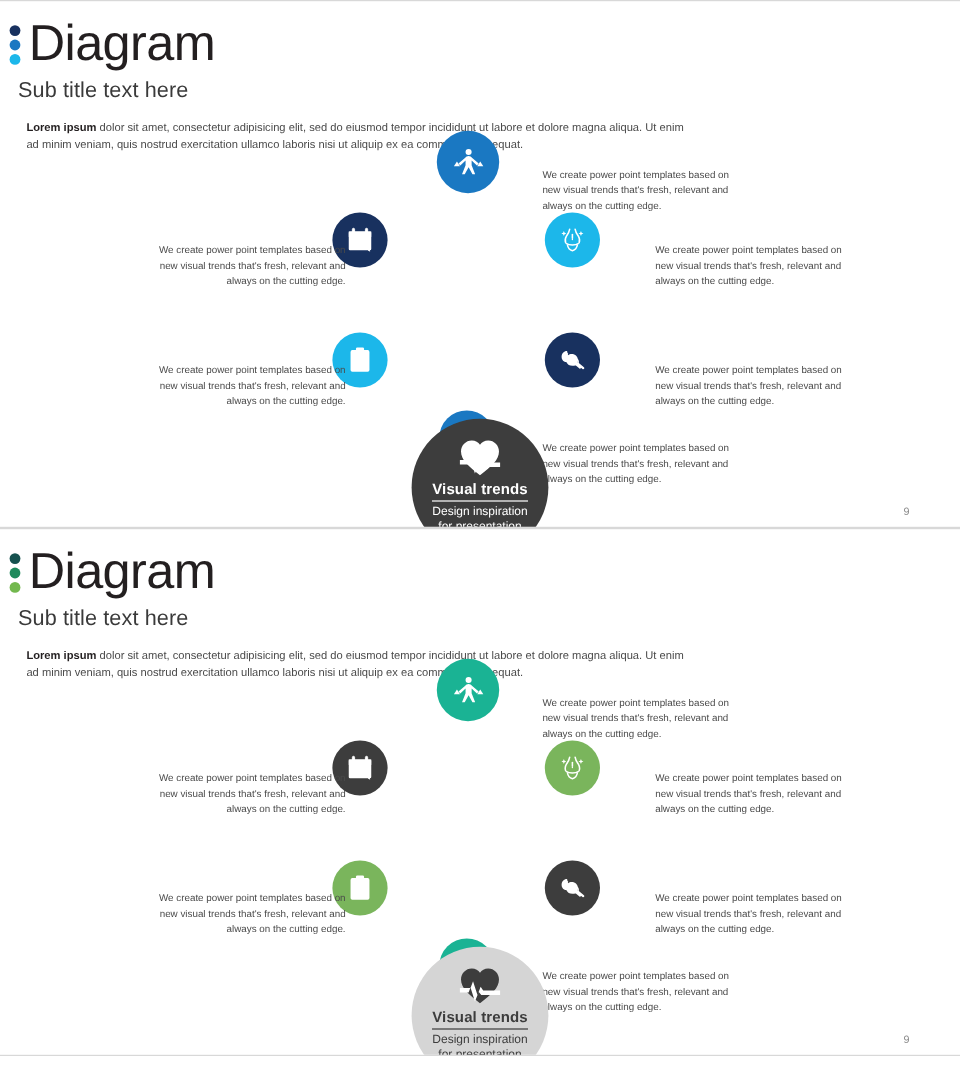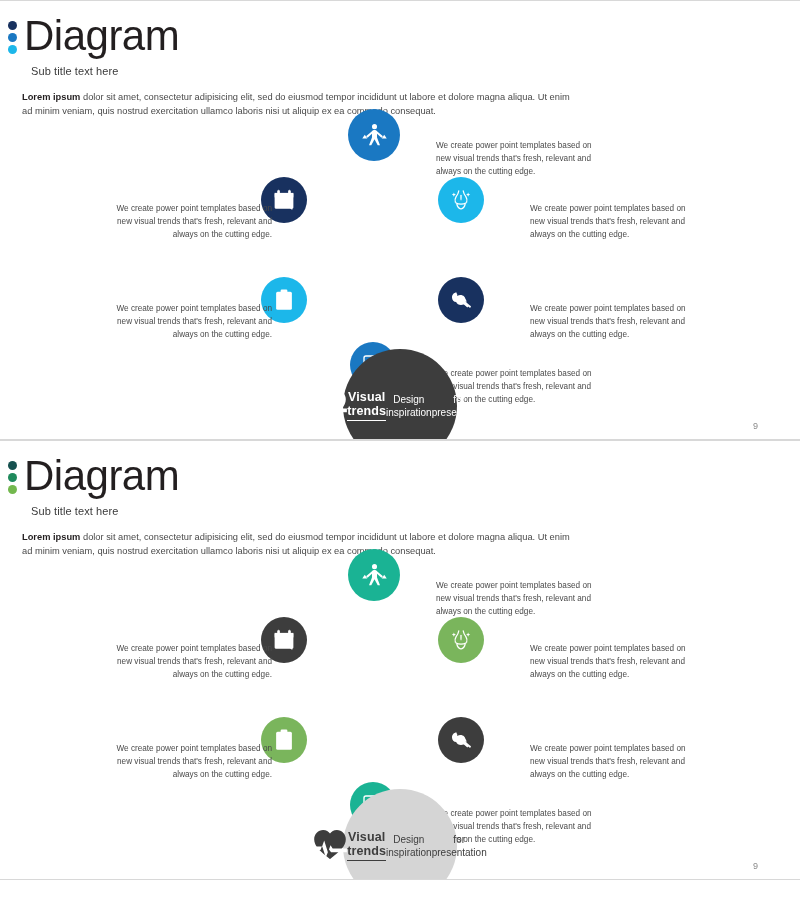--- a/index.html
+++ b/index.html
@@ -29,46 +29,46 @@
   .dot { width: 9px; height: 9px; border-radius: 50%; }
   .title {
     font-size: 42px;
     font-weight: 300;
     letter-spacing: -0.5px;
     color: #231f20;
     line-height: 1.0;
     font-family: "Liberation Sans", sans-serif;
   }
   .subtitle {
-    margin-left: 31px;
+    margin-left: 15px;
     margin-top: 8px;
-    font-size: 11px;
+    font-size: 18px;
     font-weight: 400;
     color: #3a3a3a;
     letter-spacing: 0.1px;
   }
   .bodytext {
     margin-left: 22px;
     margin-top: 13px;
     width: 560px;
     font-size: 9.3px;
     line-height: 1.55;
     color: #4a4a4a;
   }
   .bodytext b { color: #231f20; font-weight: 700; }
 
   
-  .diagram { position: absolute; left: 0; top: 120px; width: 800px; height: 310px; }
+  .diagram { position: absolute; left: 0; top: 120px; width: 800px; height: 310px; padding-left: 16px; }
 
   .center-circle {
     position: absolute;
     left: 343px; top: 228px;
     width: 114px; height: 114px;
     border-radius: 50%;
-    display: flex; flex-direction: row;
+    display: flex; flex-direction: column;
     align-items: center; justify-content: center;
     text-align: center;
   }
   .center-icon { width: 34px; height: 30px; margin-bottom: 5px; }
   .center-title {
     font-size: 12.5px; font-weight: 700;
     letter-spacing: 0.1px;
     padding-bottom: 2px;
     margin-bottom: 2px;
   }

